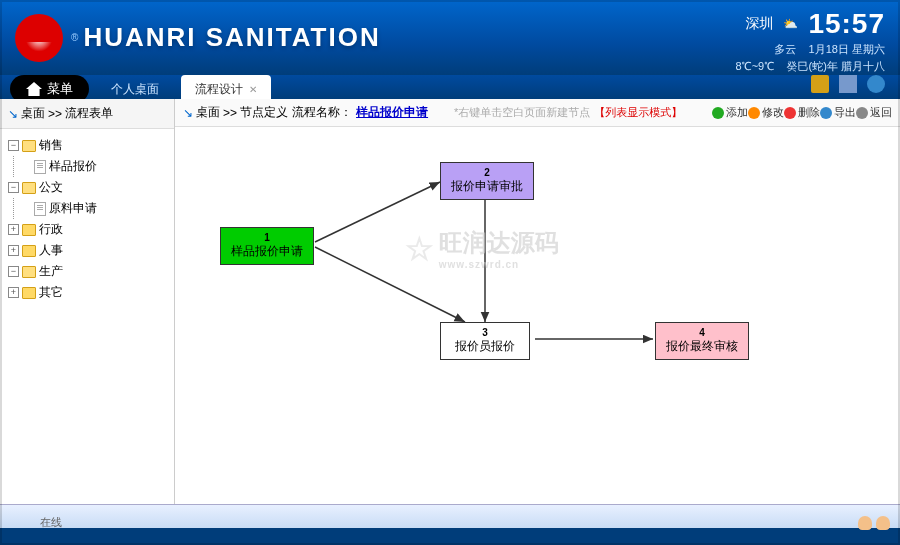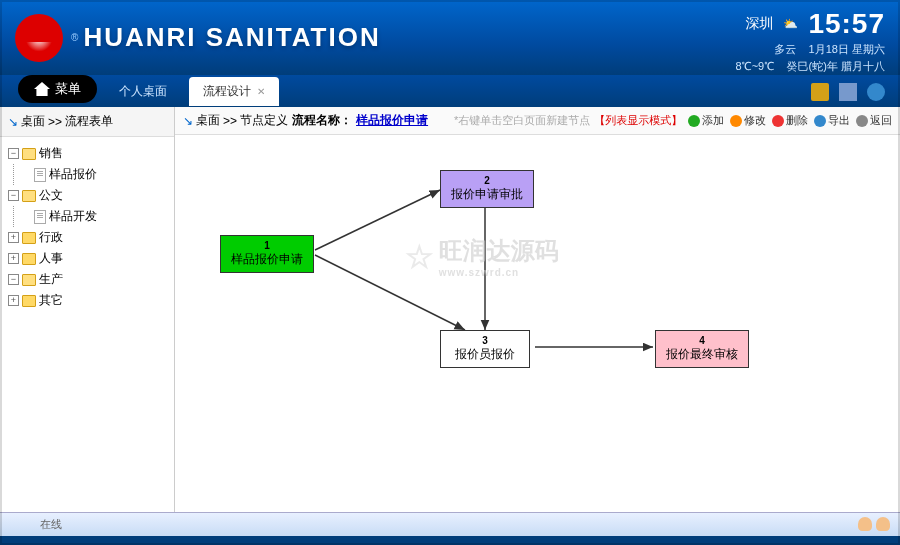--- a/index.html
+++ b/index.html
@@ -7,21 +7,21 @@
 .header{height:75px;background:linear-gradient(to bottom,#0066cc 0%,#004a9f 60%,#003d7a 100%);display:flex;align-items:center;padding:0 15px;position:relative}
 .logo{width:48px;height:48px;background:radial-gradient(circle,#fff 0%,#d00 40%);border-radius:50%;position:relative;margin-right:8px}
 .logo::after{content:"";position:absolute;top:10px;left:8px;width:30px;height:18px;background:#d00;border-radius:50% 50% 0 0}
 .reg{color:#99ccff;font-size:10px;vertical-align:top;margin-right:5px}
 .brand{color:#fff;font-size:26px;font-weight:bold;letter-spacing:2px;text-shadow:0 2px 4px rgba(0,0,0,0.3)}
 .weather{position:absolute;right:15px;top:8px;color:#fff;font-size:12px;text-align:right}
 .weather-row1{display:flex;align-items:center;gap:10px;justify-content:flex-end}
 .weather-row1 .city{font-size:14px;font-weight:normal}
 .weather-row1 .time{font-size:28px;font-weight:bold;letter-spacing:1px}
 .weather-row2,.weather-row3{font-size:11px;margin-top:2px;color:#cce5ff}
-.tabbar{height:32px;background:linear-gradient(to bottom,#004a9f,#003d7a);display:flex;align-items:center;padding-left:18px;position:relative}
+.tabbar{height:24px;background:linear-gradient(to bottom,#004a9f,#003d7a);display:flex;align-items:flex-start;padding-left:10px;position:relative}
 .menu-btn{background:#000;color:#fff;padding:5px 16px;border-radius:14px;font-size:13px;display:flex;align-items:center;gap:5px;margin-bottom:4px;cursor:pointer}
 .menu-btn .home-icon{width:16px;height:14px;background:#fff;clip-path:polygon(50% 0,100% 50%,85% 50%,85% 100%,15% 100%,15% 50%,0 50%)}
 .tab{padding:6px 14px;color:#cce5ff;font-size:12px;cursor:pointer;border-radius:4px 4px 0 0;margin-left:8px}
 .tab.active{background:#fff;color:#333}
 .tab .x{margin-left:6px;color:#999;font-size:10px}
 .tabbar-icons{position:absolute;right:15px;bottom:6px;display:flex;gap:10px}
 .tabbar-icons span{width:18px;height:18px;display:inline-block}
 .content{background:#fff;height:405px;display:flex;position:relative}
 .sidebar{width:175px;border-right:1px solid #ccc;padding:0;font-size:12px;overflow:hidden}
 .side-head{background:#f5f5f5;border-bottom:1px solid #ddd;padding:6px 8px;font-size:12px;display:flex;align-items:center;gap:3px}
@@ -31,40 +31,40 @@
 .tree-item.child{padding-left:28px}
 .toggle{width:11px;height:11px;border:1px solid #888;display:inline-flex;align-items:center;justify-content:center;font-size:9px;line-height:1;color:#555;background:#fff}
 .folder{width:14px;height:12px;background:#ffd966;border:1px solid #d4a017;border-radius:1px;position:relative}
 .folder.open{background:#ffdf80}
 .doc-icon{width:12px;height:14px;background:#fff;border:1px solid #aaa;position:relative}
 .doc-icon::after{content:"";position:absolute;top:2px;left:2px;width:6px;height:1px;background:#aaa;box-shadow:0 2px 0 #aaa,0 4px 0 #aaa}
 .dotline{border-left:1px dotted #999;margin-left:9px;padding-left:6px}
 .main{flex:1;display:flex;flex-direction:column}
 .main-head{border-bottom:1px solid #ddd;padding:5px 8px;font-size:12px;display:flex;align-items:center;gap:4px;background:#fafafa}
 .crumb{display:flex;align-items:center;gap:3px}
-.proc-name{font-weight:bold}
+.proc-name{font-weight:normal}
 .proc-val{color:#00c;text-decoration:underline;font-weight:bold}
 .hint{color:#aaa;font-size:11px;margin-left:22px}
 .mode{color:#d00;font-size:11px}
-.toolbar{margin-left:auto;display:flex;gap:6px;font-size:11px}
+.toolbar{margin-left:auto;display:flex;font-size:11px}
 .tbtn{display:flex;align-items:center;gap:2px;cursor:pointer;color:#333}
 .tbtn .ic{width:12px;height:12px;border-radius:50%;display:inline-block}
 .ic-add{background:#2a2}.ic-edit{background:#f80}.ic-del{background:#e33}.ic-exp{background:#38c}.ic-back{background:#888}
 .canvas{flex:1;position:relative;background:#fff}
 .node{position:absolute;border:1px solid #333;padding:4px 10px;font-size:12px;text-align:center;min-width:90px}
 .node .num{font-size:10px;display:block;font-weight:bold}
 .n1{background:#0c0;top:100px;left:45px}
 .n2{background:#b9a0f5;top:35px;left:265px}
 .n3{background:#fff;top:195px;left:265px}
 .n4{background:#ffc0cb;top:195px;left:480px}
 svg.edges{position:absolute;top:0;left:0;width:100%;height:100%;pointer-events:none}
 .watermark{position:absolute;top:100px;left:230px;color:#ccc;font-size:24px;font-weight:bold;display:flex;align-items:center;gap:5px;opacity:0.6}
 .watermark .star{font-size:32px;color:#ddd}
 .watermark .sub{font-size:10px;display:block;color:#ccc;letter-spacing:1px}
-.statusbar{height:24px;background:linear-gradient(to bottom,#e8f0ff,#c8dcf5);border-top:1px solid #aac;font-size:11px;color:#666;display:flex;align-items:flex-start;padding:4px 10px 0 40px;position:relative}
+.statusbar{height:24px;background:linear-gradient(to bottom,#e8f0ff,#c8dcf5);border-top:1px solid #aac;font-size:11px;color:#666;display:flex;align-items:center;padding:12px 10px 0 40px;position:relative}
 .statusbar .people{position:absolute;right:10px;display:flex;gap:4px}
 .statusbar .people span{width:14px;height:14px;background:#f4c089;border-radius:50% 50% 30% 30%}
 .frame-shadow{position:absolute;inset:0;pointer-events:none;box-shadow:inset 0 0 0 2px rgba(0,0,0,0.15)}
 </style>
 </head>
 <body>
 
 <div class="header">
   <div class="logo"></div>
   <span class="reg">®</span>
@@ -120,21 +120,21 @@
           </div>
       </div>
       <div class="tree-item">
           <span class="toggle">−</span>
           <span class="folder open"></span>
           <span>公文</span>
         </div>
       <div class="dotline">
         <div class="tree-item child" style="padding-left:14px">
             <span class="doc-icon"></span>
-            <span>样品开发</span>
+            <span>原料申请</span>
           </div>
       </div>
       <div class="tree-item">
           <span class="toggle">+</span>
           <span class="folder"></span>
           <span>行政</span>
         </div>
       <div class="tree-item">
           <span class="toggle">+</span>
           <span class="folder"></span>

